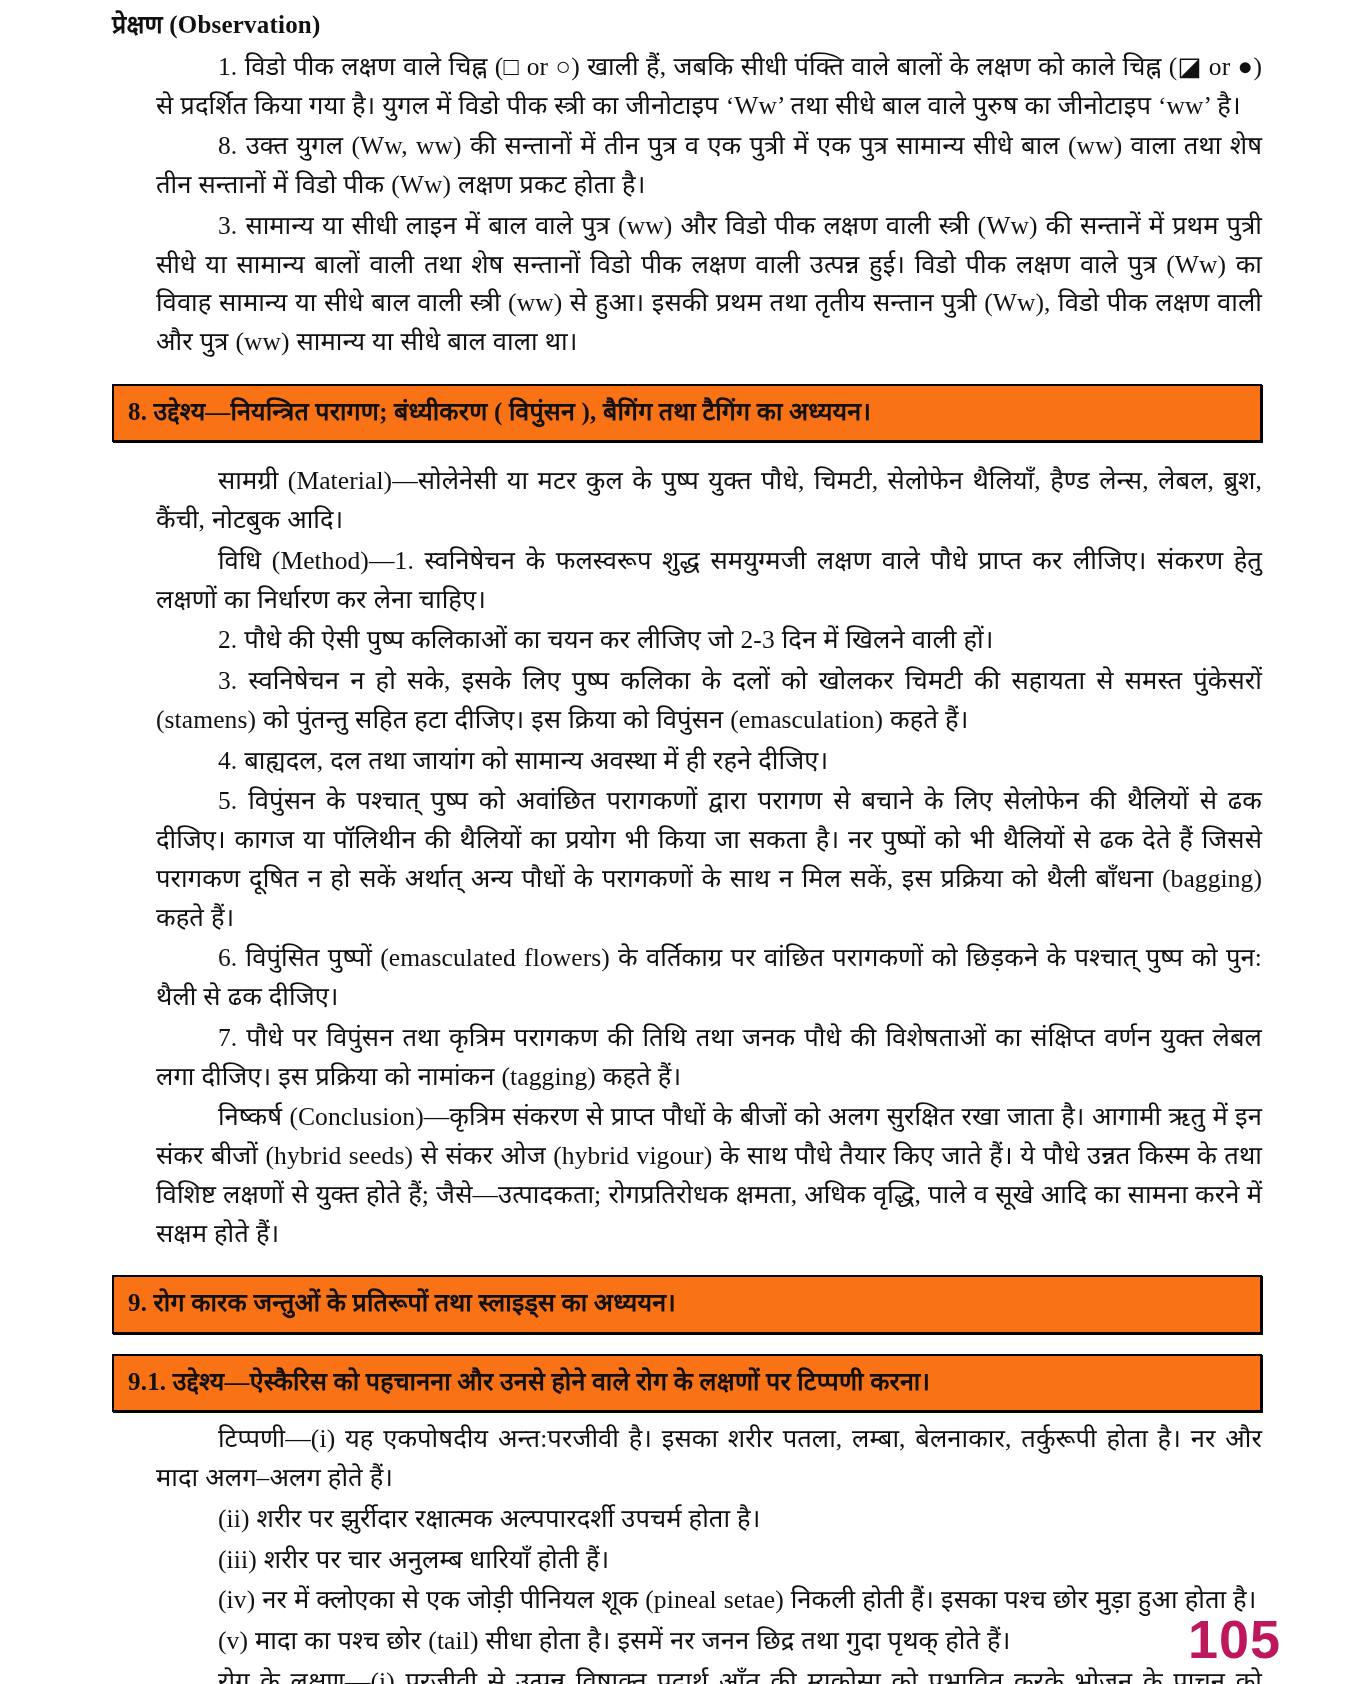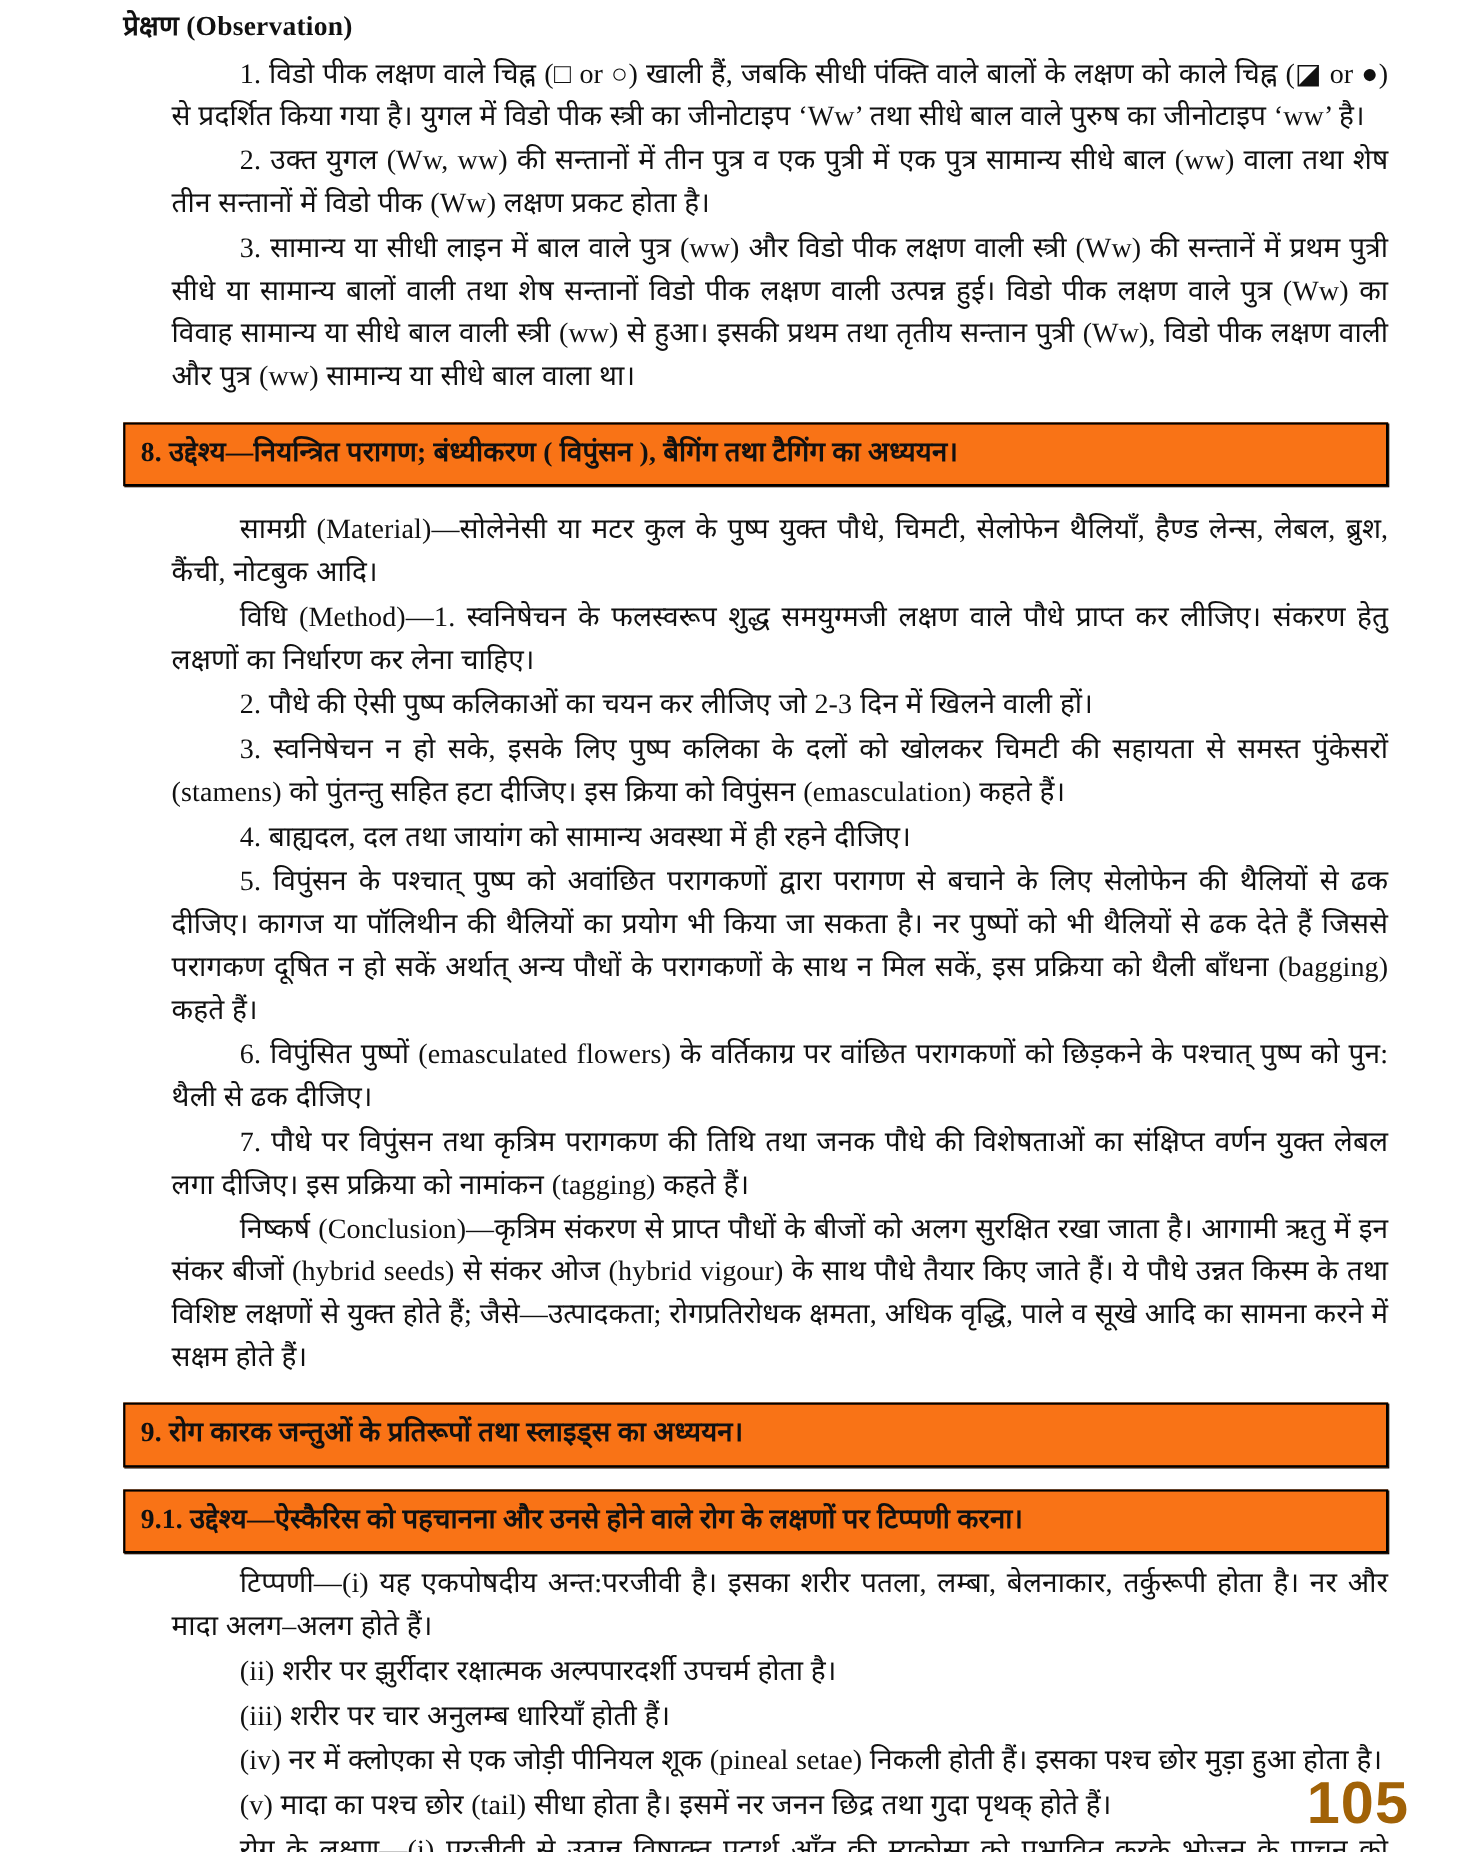--- a/index.html
+++ b/index.html
@@ -71,37 +71,37 @@
   }
 
   
   .folio {
     position: absolute;
     right: 66px;
     bottom: 14px;
     font-family: "Liberation Sans", sans-serif;
     font-size: 54px;
     font-weight: bold;
-    color: #a16207;
+    color: #be185d;
     letter-spacing: 1px;
   }
 </style>
 </head>
 <body>
 
 <div class="page">
   <div class="content">
 
     <div class="sec-title">
       <span>प्रेक्षण</span>
       <span>(Observation)</span>
     </div>
 
     <p class="para indent">1. विडो पीक लक्षण वाले चिह्न (□ or ○) खाली हैं, जबकि सीधी पंक्ति वाले बालों के लक्षण को काले चिह्न (◪ or ●) से प्रदर्शित किया गया है। युगल में विडो पीक स्त्री का जीनोटाइप ‘Ww’ तथा सीधे बाल वाले पुरुष का जीनोटाइप ‘ww’ है।</p>
-    <p class="para indent">2. उक्त युगल (Ww, ww) की सन्तानों में तीन पुत्र व एक पुत्री में एक पुत्र सामान्य सीधे बाल (ww) वाला तथा शेष तीन सन्तानों में विडो पीक (Ww) लक्षण प्रकट होता है।</p>
+    <p class="para indent">8. उक्त युगल (Ww, ww) की सन्तानों में तीन पुत्र व एक पुत्री में एक पुत्र सामान्य सीधे बाल (ww) वाला तथा शेष तीन सन्तानों में विडो पीक (Ww) लक्षण प्रकट होता है।</p>
     <p class="para indent">3. सामान्य या सीधी लाइन में बाल वाले पुत्र (ww) और विडो पीक लक्षण वाली स्त्री (Ww) की सन्तानें में प्रथम पुत्री सीधे या सामान्य बालों वाली तथा शेष सन्तानों विडो पीक लक्षण वाली उत्पन्न हुई। विडो पीक लक्षण वाले पुत्र (Ww) का विवाह सामान्य या सीधे बाल वाली स्त्री (ww) से हुआ। इसकी प्रथम तथा तृतीय सन्तान पुत्री (Ww), विडो पीक लक्षण वाली और पुत्र (ww) सामान्य या सीधे बाल वाला था।</p>
 
     <div class="box">
       <p class="box-text">8. उद्देश्य—नियन्त्रित परागण; बंध्यीकरण ( विपुंसन ), बैगिंग तथा टैगिंग का अध्ययन।</p>
     </div>
 
     <p class="para indent"><span class="b">सामग्री</span> <span class="rom">(Material)</span><span>—सोलेनेसी या मटर कुल के पुष्प युक्त पौधे, चिमटी, सेलोफेन थैलियाँ, हैण्ड लेन्स, लेबल, ब्रुश, कैंची, नोटबुक आदि।</span></p>
 
     <p class="para indent"><span class="b">विधि</span> <span class="rom">(Method)</span><span>—1. स्वनिषेचन के फलस्वरूप शुद्ध समयुग्मजी लक्षण वाले पौधे प्राप्त कर लीजिए। संकरण हेतु लक्षणों का निर्धारण कर लेना चाहिए।</span></p>
     <p class="para indent">2. पौधे की ऐसी पुष्प कलिकाओं का चयन कर लीजिए जो 2-3 दिन में खिलने वाली हों।</p>

